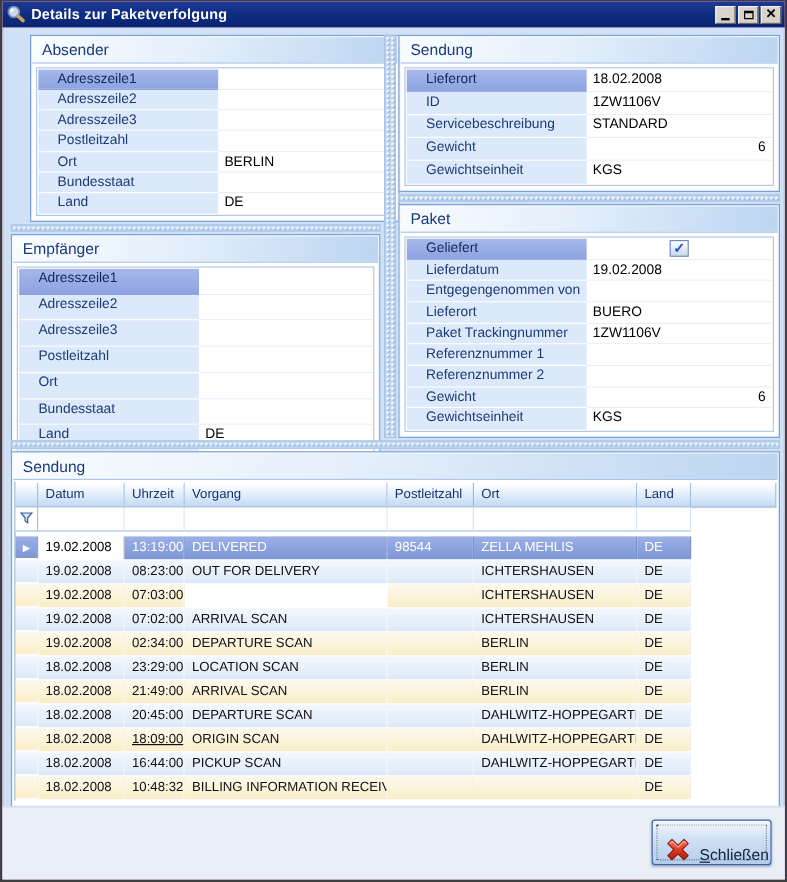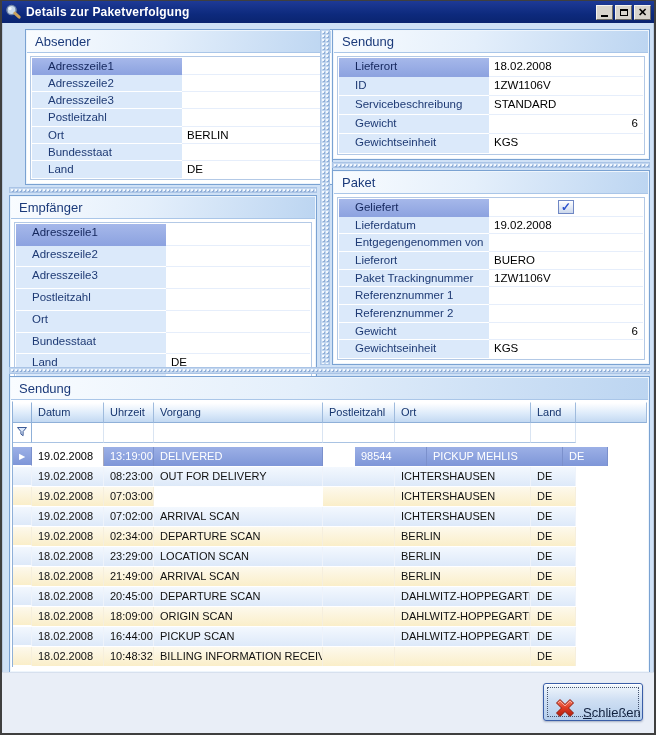--- a/index.html
+++ b/index.html
@@ -356,22 +356,22 @@
               <div class="tcell fcell" style="width: 72px;"></div>
               <div class="tcell fcell" style="width: 136px;"></div>
               <div class="tcell fcell" style="width: 45px;"></div>
             </div>
             <div class="rgap"></div>
             <div class="trow dat rsel">
               <div class="tcell ind data">▶</div>
               <div class="tcell data focuscell" style="width: 72px;">19.02.2008</div>
               <div class="tcell data" style="width: 50px;">13:19:00</div>
               <div class="tcell data" style="width: 169px;">DELIVERED</div>
-              <div class="tcell data" style="width: 72px; margin-left: 32px;">98544</div>
-              <div class="tcell data" style="width: 136px;">PICKUP MEHLIS</div>
+              <div class="tcell data" style="width: 72px;">98544</div>
+              <div class="tcell data" style="width: 136px;">ZELLA MEHLIS</div>
               <div class="tcell data" style="width: 45px;">DE</div>
             </div>
             <div class="trow dat rblue">
               <div class="tcell ind data"></div>
               <div class="tcell data" style="width: 72px;">19.02.2008</div>
               <div class="tcell data" style="width: 50px;">08:23:00</div>
               <div class="tcell data" style="width: 169px;">OUT FOR DELIVERY</div>
               <div class="tcell data" style="width: 72px;"></div>
               <div class="tcell data" style="width: 136px;">ICHTERSHAUSEN</div>
               <div class="tcell data" style="width: 45px;">DE</div>
@@ -426,21 +426,21 @@
               <div class="tcell data" style="width: 72px;">18.02.2008</div>
               <div class="tcell data" style="width: 50px;">20:45:00</div>
               <div class="tcell data" style="width: 169px;">DEPARTURE SCAN</div>
               <div class="tcell data" style="width: 72px;"></div>
               <div class="tcell data" style="width: 136px;">DAHLWITZ-HOPPEGARTEN</div>
               <div class="tcell data" style="width: 45px;">DE</div>
             </div>
             <div class="trow dat rcream">
               <div class="tcell ind data"></div>
               <div class="tcell data" style="width: 72px;">18.02.2008</div>
-              <div class="tcell data" style="width: 50px;">18:09:00</div>
+              <div class="tcell data" style="width: 50px; text-decoration: underline;">18:09:00</div>
               <div class="tcell data" style="width: 169px;">ORIGIN SCAN</div>
               <div class="tcell data" style="width: 72px;"></div>
               <div class="tcell data" style="width: 136px;">DAHLWITZ-HOPPEGARTEN</div>
               <div class="tcell data" style="width: 45px;">DE</div>
             </div>
             <div class="trow dat rblue">
               <div class="tcell ind data"></div>
               <div class="tcell data" style="width: 72px;">18.02.2008</div>
               <div class="tcell data" style="width: 50px;">16:44:00</div>
               <div class="tcell data" style="width: 169px;">PICKUP SCAN</div>

